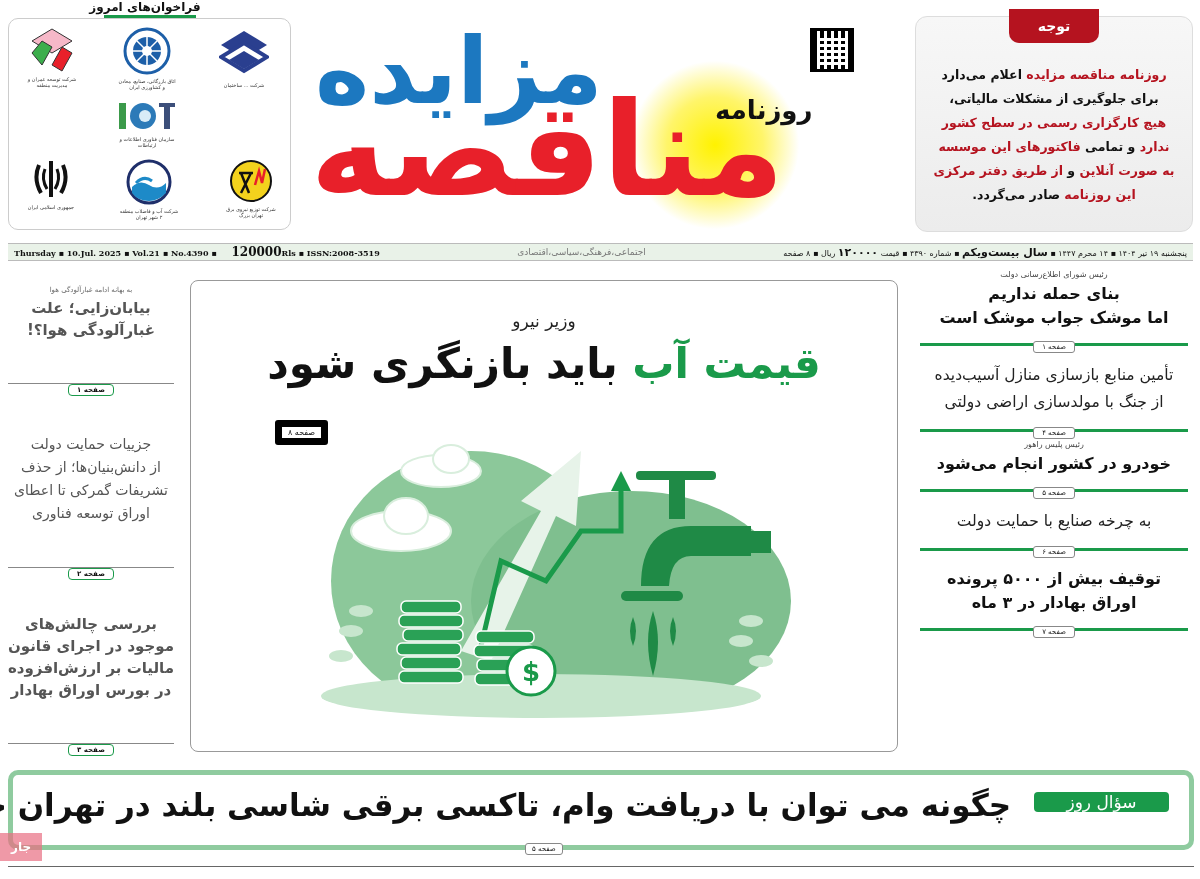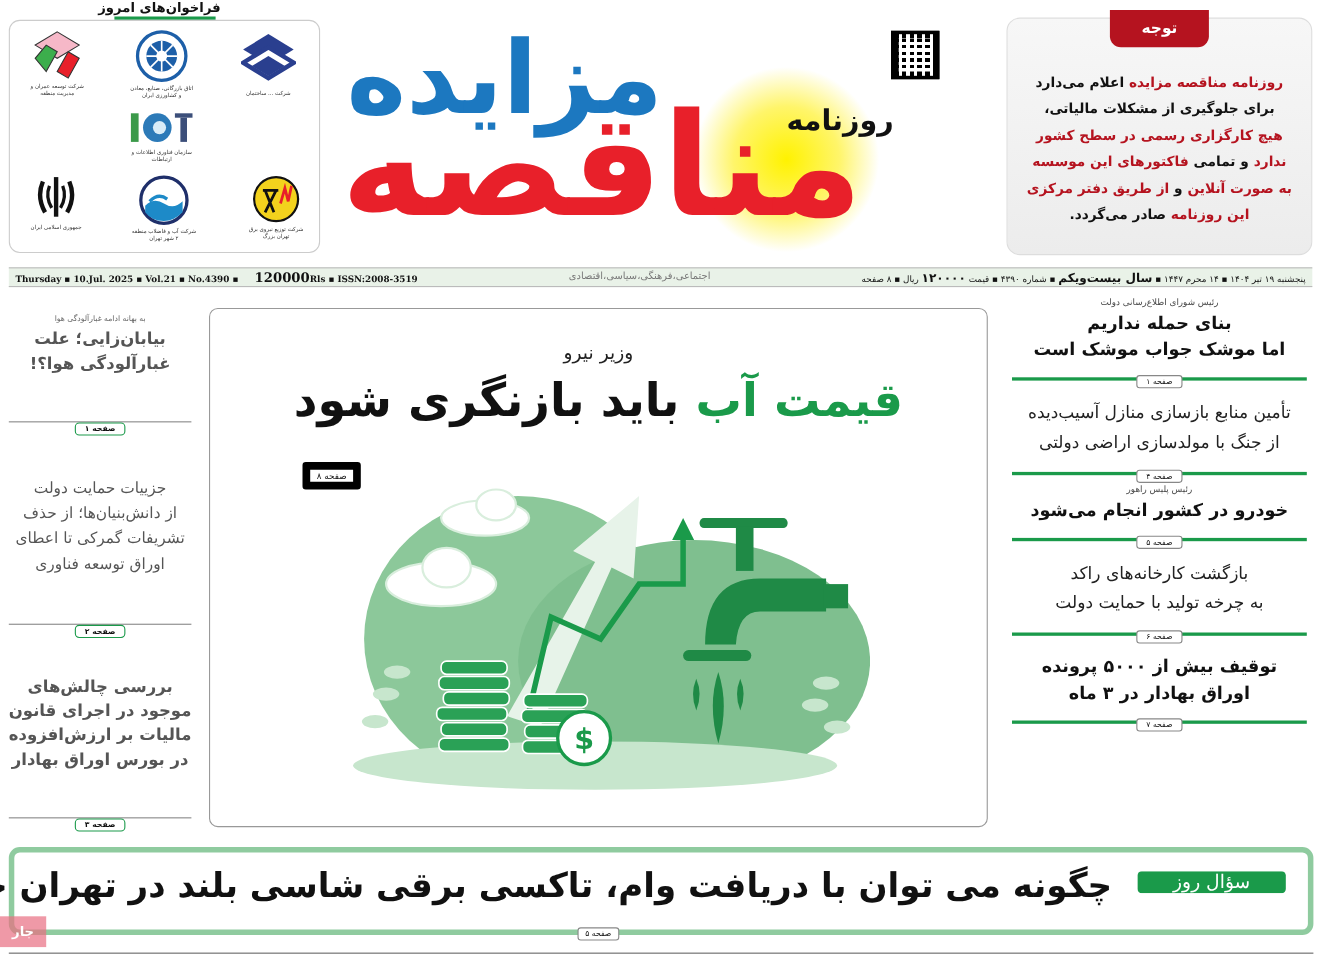--- a/index.html
+++ b/index.html
@@ -195,22 +195,21 @@
       <div class="hl-light">تأمین منابع بازسازی منازل آسیب‌دیده</div>
       <div class="hl-light">از جنگ با مولدسازی اراضی دولتی</div>
       <div class="divider-green"><span class="page-badge">صفحه ۴</span></div>
     </div>
     <div class="story">
       <div class="kicker">رئیس پلیس راهور</div>
       <div class="hl-bold">خودرو در کشور انجام می‌شود</div>
       <div class="divider-green"><span class="page-badge">صفحه ۵</span></div>
     </div>
     <div class="story" style="padding-top: 8px;">
-      <div class="hl-light">بازگشت کارخانه‌های راکد</div>
-      <div class="hl-light">به چرخه تولید با حمایت دولت</div>
+      <div class="hl-light">به چرخه صنایع با حمایت دولت</div>
       <div class="divider-green"><span class="page-badge">صفحه ۶</span></div>
     </div>
     <div class="story" style="padding-top: 8px;">
       <div class="hl-bold">توقیف بیش از ۵۰۰۰ پرونده</div>
       <div class="hl-bold">اوراق بهادار در ۳ ماه</div>
       <div class="divider-green"><span class="page-badge">صفحه ۷</span></div>
     </div>
   </div>
 
 <div class="abs lcol" id="lcol">

